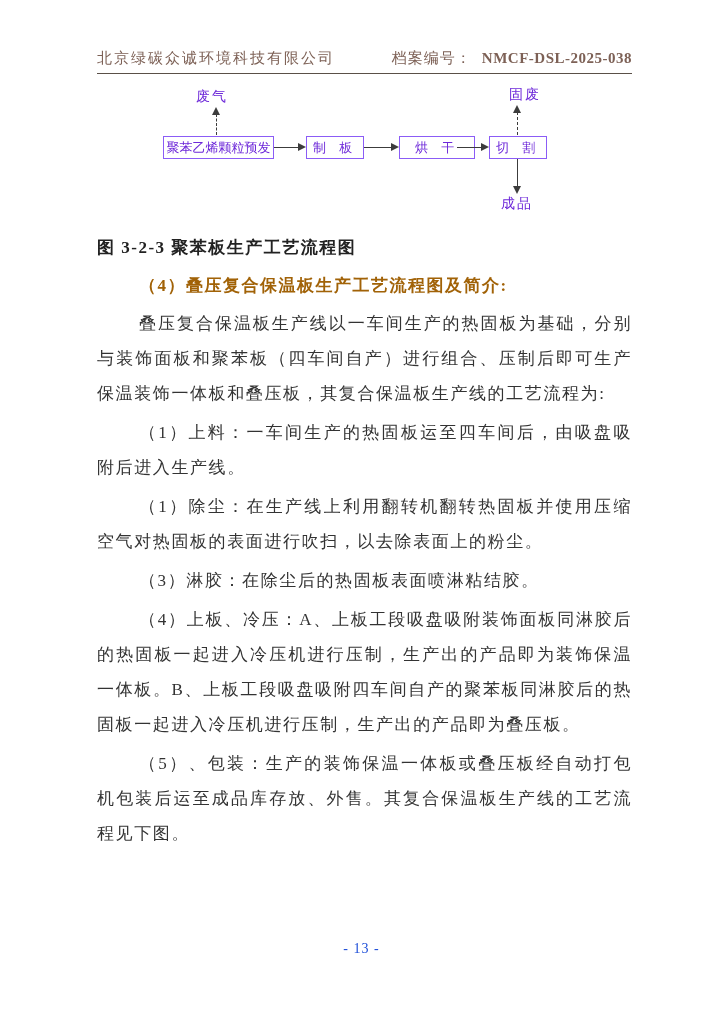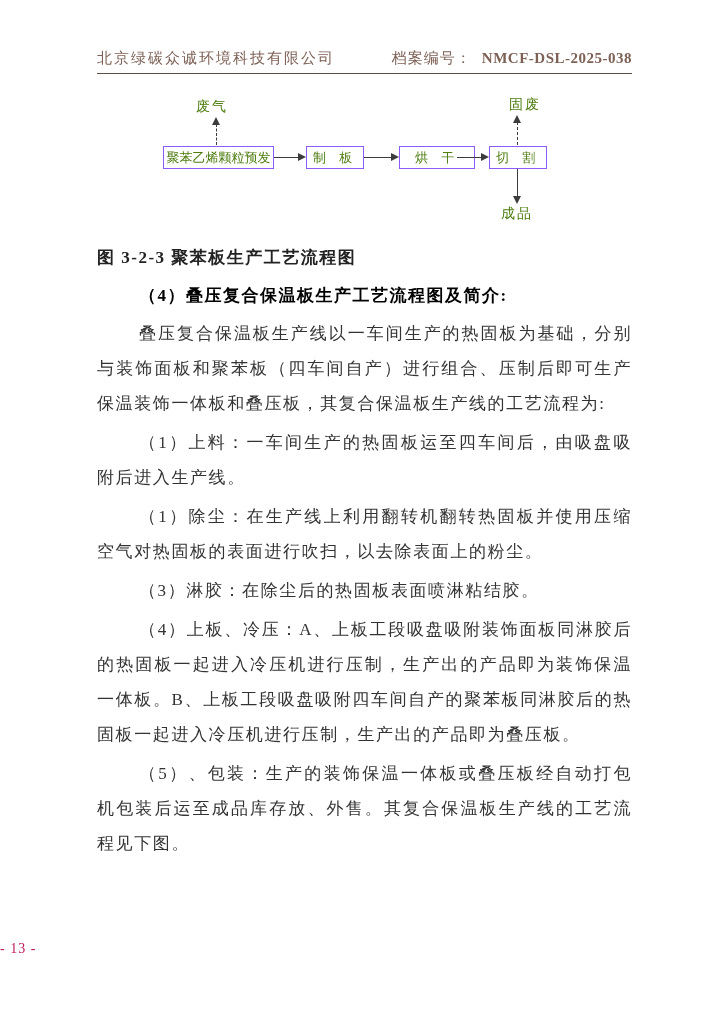--- a/index.html
+++ b/index.html
@@ -43,22 +43,22 @@
   .header-rule {
     border: none;
     border-top: 1.5px solid #5a5048;
     margin-top: 5px;
   }
 
   
   .flowchart {
     position: relative;
     height: 132px;
-    margin-top: 22px;
-    color: #4d7c0f;
+    margin-top: 12px;
+    color: #6d28d9;
   }
   .fc-label {
     position: absolute;
     font-size: 14px;
     letter-spacing: 2px;
     white-space: nowrap;
   }
   .fc-box {
     position: absolute;
     top: 50px;
@@ -116,42 +116,43 @@
     text-align: left;
     font-size: 17px;
     font-weight: bold;
     color: #222222;
     letter-spacing: 1.5px;
   }
   .section-heading {
     margin-top: 15px;
     font-size: 17px;
     font-weight: bold;
-    color: #000000;
+    color: #a16207;
     letter-spacing: 1.5px;
     text-indent: 42px;
   }
   .para {
     font-size: 17px;
     line-height: 35px;
     color: #333333;
     letter-spacing: 1.6px;
     text-align: justify;
     text-indent: 42px;
     margin-top: 4px;
   }
   .para:first-of-type { margin-top: 9px; }
 
   
   .footer {
     position: absolute;
     left: 0; right: 0;
     top: 941px;
+    text-align: center;
     font-size: 14px;
-    color: #be185d;
+    color: #1d4ed8;
     letter-spacing: 1px;
   }
 </style>
 </head>
 <body>
 
 <div class="page">
   <div class="content">
 
     <div class="header">

